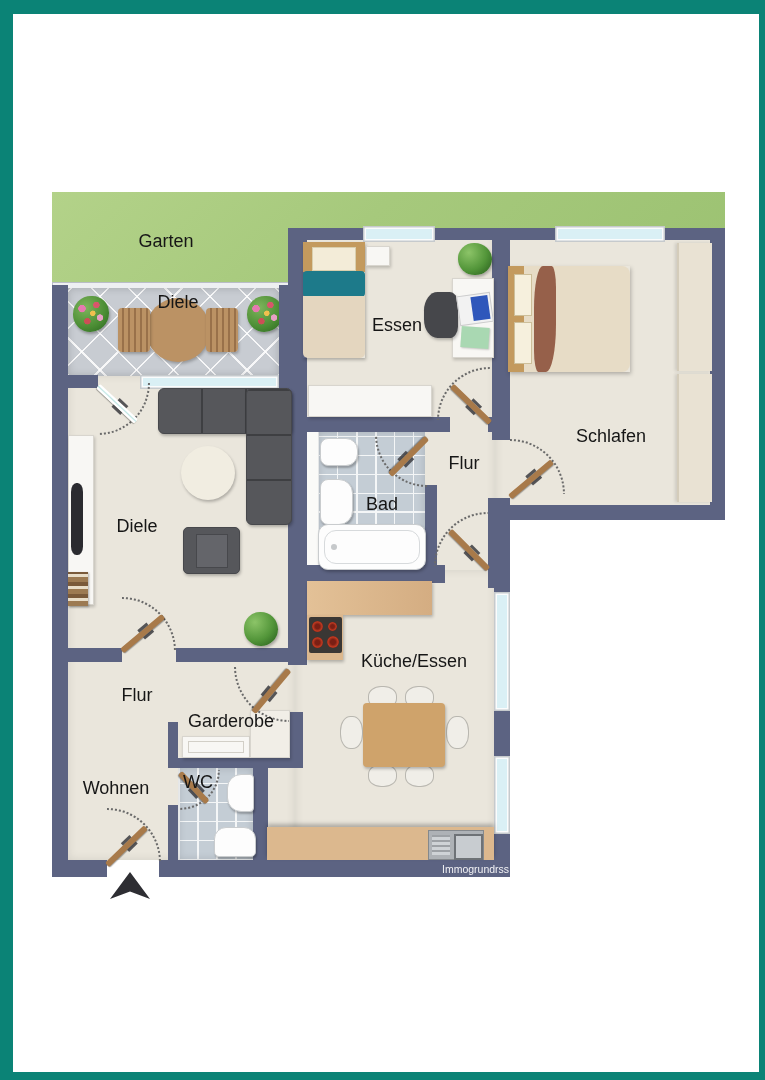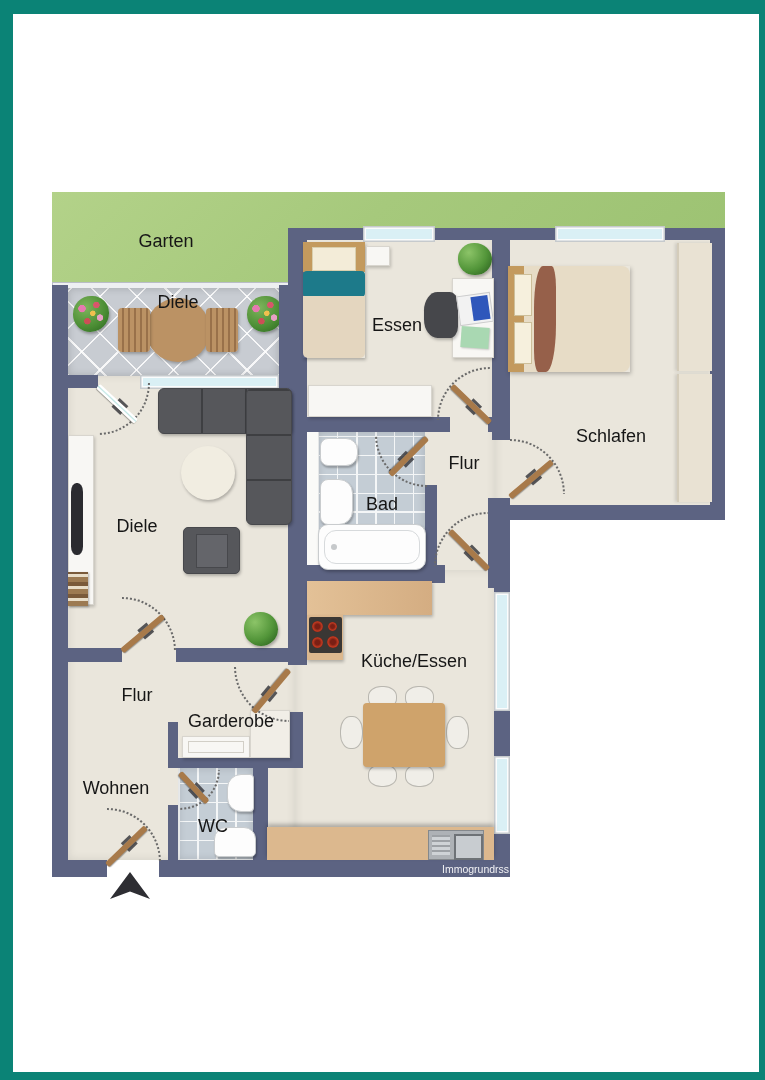--- a/index.html
+++ b/index.html
@@ -237,18 +237,18 @@
     <div class="label" style="left:166px;top:231px;">Garten</div>
     <div class="label" style="left:178px;top:292px;">Diele</div>
     <div class="label" style="left:397px;top:315px;">Essen</div>
     <div class="label" style="left:611px;top:426px;">Schlafen</div>
     <div class="label" style="left:464px;top:453px;">Flur</div>
     <div class="label" style="left:382px;top:494px;">Bad</div>
     <div class="label" style="left:137px;top:516px;">Diele</div>
     <div class="label" style="left:414px;top:651px;">Küche/Essen</div>
     <div class="label" style="left:137px;top:685px;">Flur</div>
     <div class="label" style="left:231px;top:711px;">Garderobe</div>
-    <div class="label" style="left:213px;top:772px;margin-top:44px;">WC</div>
+    <div class="label" style="left:198px;top:772px;">WC</div>
     <div class="label" style="left:116px;top:778px;">Wohnen</div>
     <div class="watermark" style="left:442px;top:863px;">Immogrundrss</div>
 
   </div>
 </div>
 
 </body></html>

